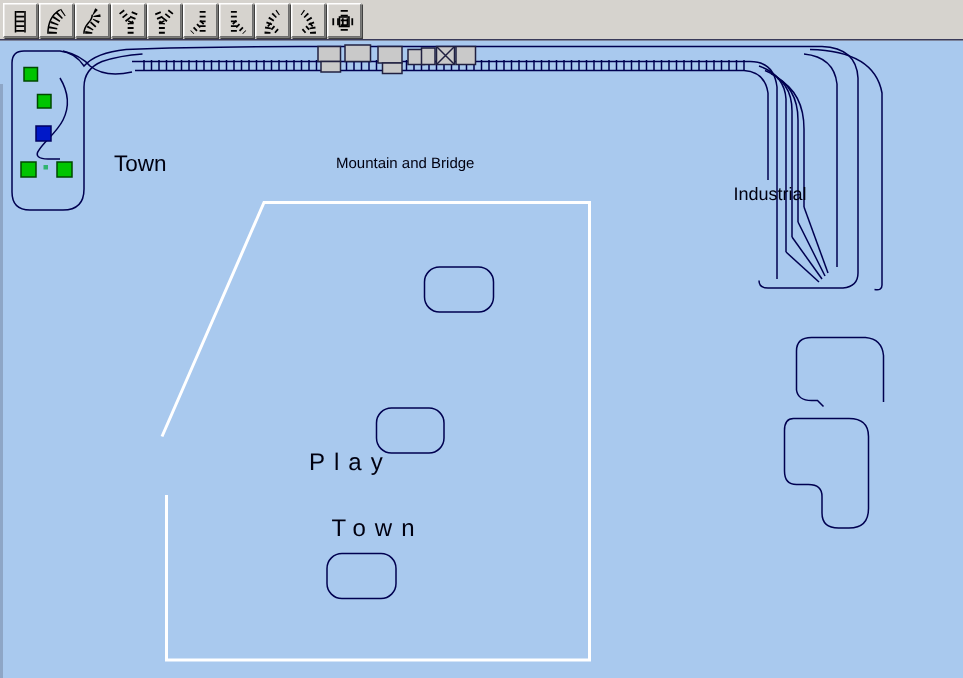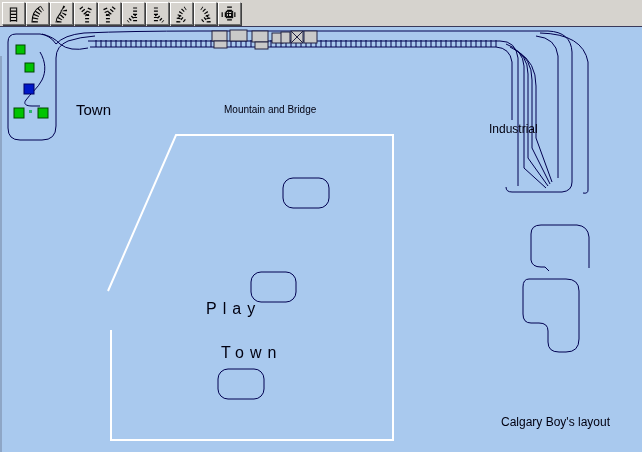--- a/index.html
+++ b/index.html
@@ -197,21 +197,20 @@
       <path d="M291,31 L303,43 M303,31 L291,43" fill="none"></path>
       <rect x="304" y="31" width="13" height="12"></rect>
     </g>
   </svg>
 
   <div class="lbl lbl-town">Town</div>
   <div class="lbl lbl-mountain">Mountain and Bridge</div>
   <div class="lbl lbl-industrial">Industrial</div>
   <div class="lbl lbl-play">Play</div>
   <div class="lbl lbl-area">Town</div>
-  <div class="lbl lbl-calgary">Calgary Boy's layout</div>
 
   <div class="edge-left"></div>
 
 </div>
 
 <div class="toolbar">
   <button class="tb-btn" style="left:2px">
     <svg width="19" height="19" viewBox="0 0 24 24">
       <path d="M12,3 V21" stroke="#000" stroke-width="7" fill="none" stroke-dasharray="1.5,2.5"></path>
       <path d="M8,3 V21 M16,3 V21" stroke="#000" stroke-width="1.3" fill="none"></path>

